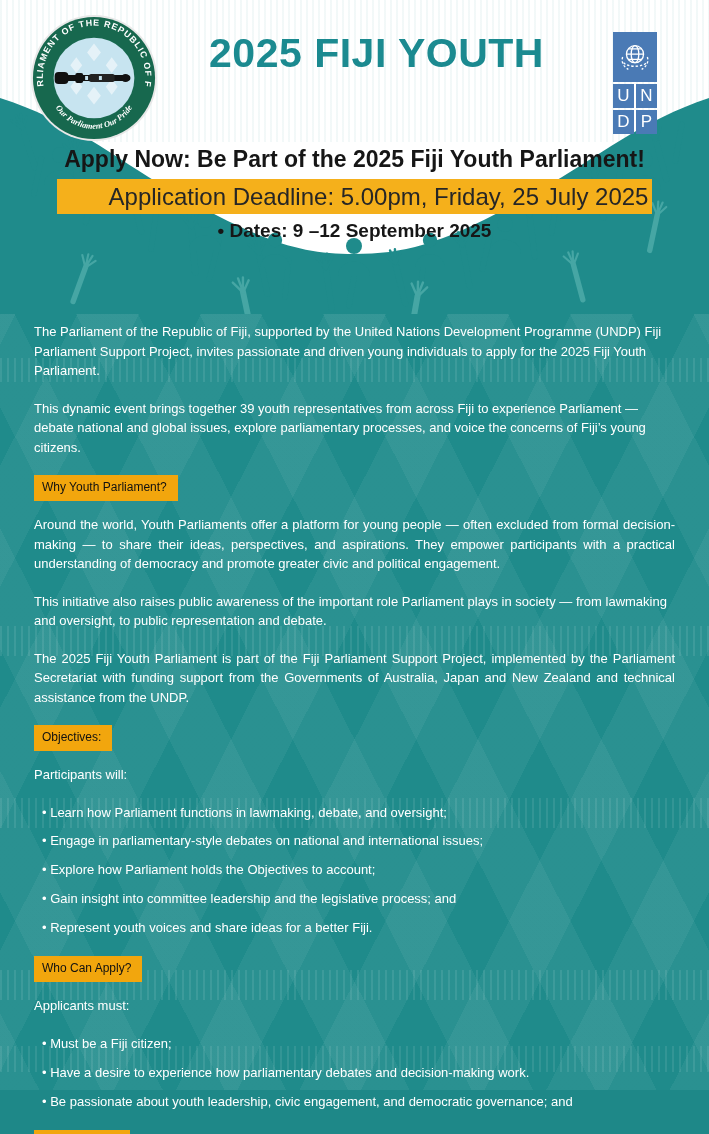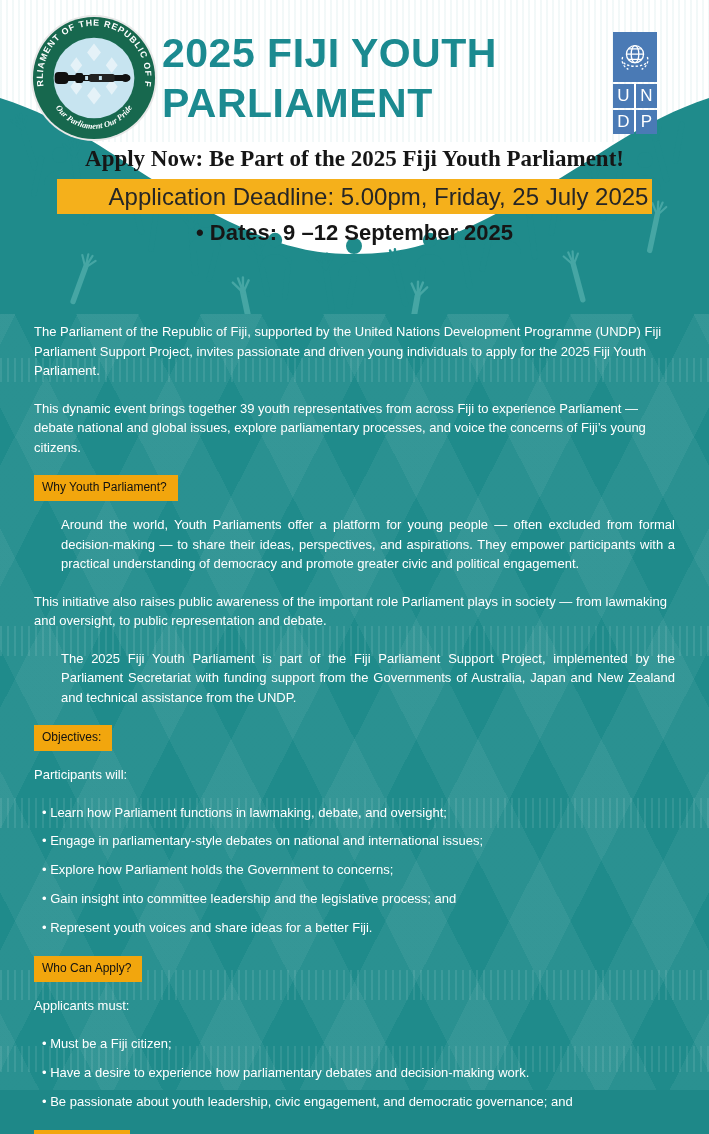--- a/index.html
+++ b/index.html
@@ -24,40 +24,40 @@
 
   
   .hero{position:absolute;top:0;left:0;right:0;height:314px;background:#ffffff;}
   .hero::before{content:"";position:absolute;inset:0 0 auto 0;height:142px;
     background:repeating-linear-gradient(90deg, rgba(31,139,139,0.10) 0 2px, transparent 2px 6px);
     opacity:.55;}
   .crowd{position:absolute;left:0;top:60px;width:709px;height:254px;}
   .hero-content{position:relative;z-index:3;}
 
   .fiji-logo{position:absolute;left:30px;top:14px;width:128px;height:128px;}
-  .title{position:absolute;left:162px;right:118px;top:28px;
+  .title{position:absolute;left:162px;right:118px;top:28px;text-align:center;
     color:#1b8a90;font-weight:bold;font-size:41px;line-height:1.22;letter-spacing:.5px;}
   .undp{position:absolute;right:52px;top:32px;width:44px;}
   .undp-emblem{width:44px;height:50px;background:#4a7ab5;display:flex;align-items:center;justify-content:center;}
   .undp-grid{margin-top:2px;display:grid;grid-template-columns:21px 21px;grid-gap:2px;}
   .undp-grid span{width:21px;height:24px;background:#4a7ab5;color:#fff;font-size:17px;
     display:flex;align-items:center;justify-content:center;font-weight:normal;}
 
   .apply-now{position:absolute;left:0;right:0;top:146px;text-align:center;
-    color:#161616;font-weight:bold;font-size:23px;font-family:Liberation Serif, serif;}
+    color:#161616;font-weight:bold;font-size:23px;}
   .deadline{position:absolute;left:57px;right:57px;top:179px;height:35px;background:#f5b01b;
     color:#262626;font-size:24px;display:flex;align-items:center;justify-content:center;padding-left:48px;}
   .dates{position:absolute;left:0;right:0;top:220px;text-align:center;
-    color:#161616;font-weight:bold;font-size:22px;}
+    color:#161616;font-weight:bold;font-size:19px;}
 
   
   .content{position:absolute;top:322px;left:0;right:0;padding:0 34px;color:#ffffff;
     font-size:13px;line-height:1.5;z-index:2;}
   .content p{margin:0 0 18px 0;}
-  .content p.just{text-align:justify;margin-left:27px;}
+  .content p.just{text-align:justify;}
   .sec-head{display:inline-block;background:#f2a60d;color:#111111;font-size:12px;
     padding:3px 11px 5px 8px;margin:0 0 14px 0;}
   ul.plain{list-style:none;margin:0 0 18px 0;padding:0;}
   ul.plain li{margin:8px;line-height:1.6;}
   .lead{margin:0 0 18px 0;}
 </style>
 </head>
 <body>
 
 <div class="poster">
@@ -186,21 +186,20 @@
             <textPath href="#arcTop" startOffset="50%" text-anchor="middle">PARLIAMENT OF THE REPUBLIC OF FIJI</textPath>
           </text>
           <text font-size="8.5" font-style="italic" font-weight="bold" fill="#ffffff" font-family="Liberation Serif, serif">
             <textPath href="#arcBot" startOffset="50%" text-anchor="middle">Our Parliament Our Pride</textPath>
           </text>
         </svg>
       </div>
 
       <div class="title">
         <div>2025 FIJI YOUTH</div>
-        <div>PARLIAMENT</div>
       </div>
 
       <div class="undp">
         <div class="undp-emblem">
           <svg viewBox="0 0 40 40" width="38" height="38" aria-hidden="true">
             <g stroke="#ffffff" fill="none" stroke-width="1.4">
               <circle cx="20" cy="17" r="9"></circle>
               <ellipse cx="20" cy="17" rx="4" ry="9"></ellipse>
               <path d="M11,17 H29 M13,11.5 H27 M13,22.5 H27"></path>
               <path d="M8,26 C12,31 28,31 32,26" stroke-dasharray="2.5 2"></path>
@@ -231,21 +230,21 @@
     <div class="sec-head">Why Youth Parliament?</div>
     <p class="just">Around the world, Youth Parliaments offer a platform for young people — often excluded from formal decision-making — to share their ideas, perspectives, and aspirations. They empower participants with a practical understanding of democracy and promote greater civic and political engagement.</p>
     <p>This initiative also raises public awareness of the important role Parliament plays in society — from lawmaking and oversight, to public representation and debate.</p>
     <p class="just">The 2025 Fiji Youth Parliament is part of the Fiji Parliament Support Project, implemented by the Parliament Secretariat with funding support from the Governments of Australia, Japan and New Zealand and technical assistance from the UNDP.</p>
 
     <div class="sec-head">Objectives:</div>
     <p class="lead">Participants will:</p>
     <ul class="plain">
       <li>• Learn how Parliament functions in lawmaking, debate, and oversight;</li>
       <li>• Engage in parliamentary-style debates on national and international issues;</li>
-      <li>• Explore how Parliament holds the Government to concerns;</li>
+      <li>• Explore how Parliament holds the Objectives to account;</li>
       <li>• Gain insight into committee leadership and the legislative process; and</li>
       <li>• Represent youth voices and share ideas for a better Fiji.</li>
     </ul>
 
     <div class="sec-head">Who Can Apply?</div>
     <p class="lead">Applicants must:</p>
     <ul class="plain">
       <li>• Must be a Fiji citizen;</li>
       <li>• Have a desire to experience how parliamentary debates and decision-making work.</li>
       <li>• Be passionate about youth leadership, civic engagement, and democratic governance; and</li>

